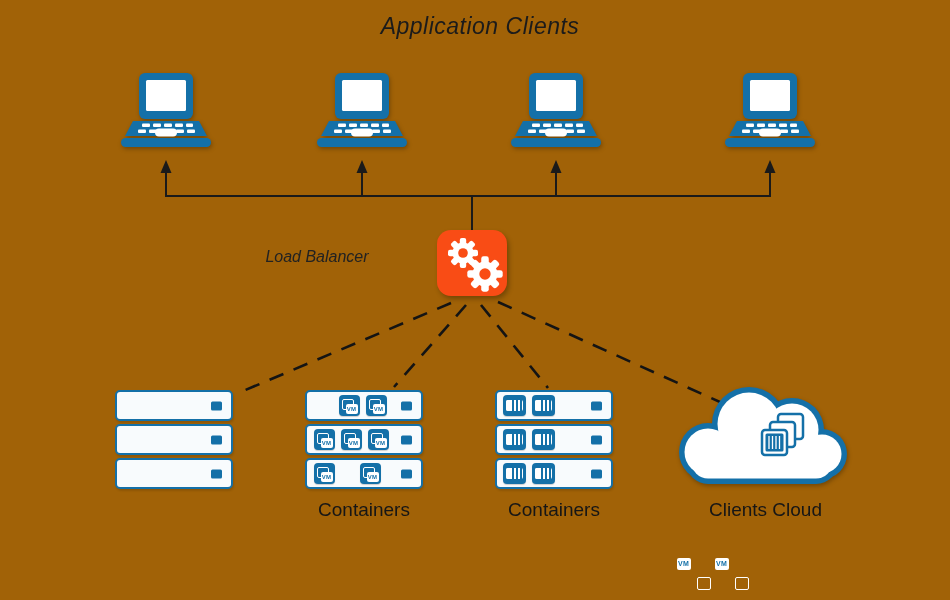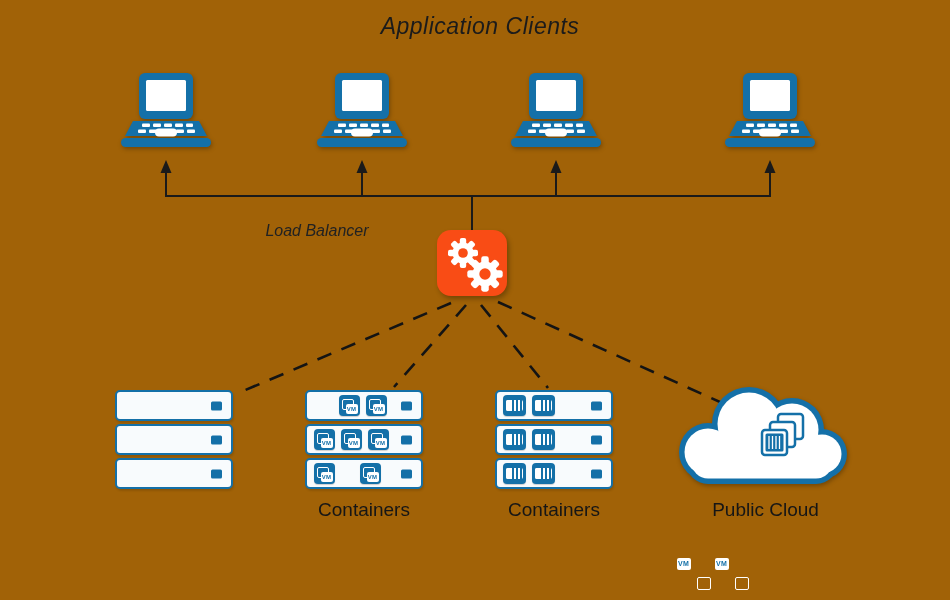--- a/index.html
+++ b/index.html
@@ -21,21 +21,21 @@
   .group-label {
     font-size:19px; text-align:center; white-space:nowrap; color:#161616;
   }
   
   .lb-box {
     left:437px; top:230px; width:70px; height:66px;
     background:var(--orange); border-radius:14px;
     box-shadow:2px 3px 5px rgba(0,0,0,.28);
   }
   .lb-label {
-    left:203px; top:218px; width:228px;
+    left:203px; top:244px; width:228px;
     font-style:italic; font-size:16px; line-height:26px; text-align:center;
     color:#222; white-space:nowrap;
   }
   
   .stack { display:block; }
   .server-row {
     box-sizing:border-box; width:118px; height:31px;
     background:var(--row_fill); border:2px solid var(--blue); border-radius:5px;
     margin-bottom:3px; position:relative; display:flex; align-items:center;
     box-shadow:1px 2px 2px rgba(0,0,0,.12);
@@ -339,16 +339,16 @@
           <line x1="107.5" y1="56" x2="107.5" y2="69"></line>
         </g>
       </g>
     </svg>
     <span class="vm-icon vm-lg abs" style="left:21px; top:77px;"><span class="vm-back"></span><span class="vm-front">VM</span></span>
     <span class="vm-icon vm-lg abs" style="left:59px; top:77px;"><span class="vm-back"></span><span class="vm-front">VM</span></span>
   </div>
 
   <div class="abs group-label" style="left:294px; top:499px; width:140px;">Containers</div>
   <div class="abs group-label" style="left:484px; top:499px; width:140px;">Containers</div>
-  <div class="abs group-label" style="left:688px; top:499px; width:155px;">Public Cloud</div>
+  <div class="abs group-label" style="left:688px; top:499px; width:155px;">Clients Cloud</div>
 
 
 </div>
 
 </body></html>

